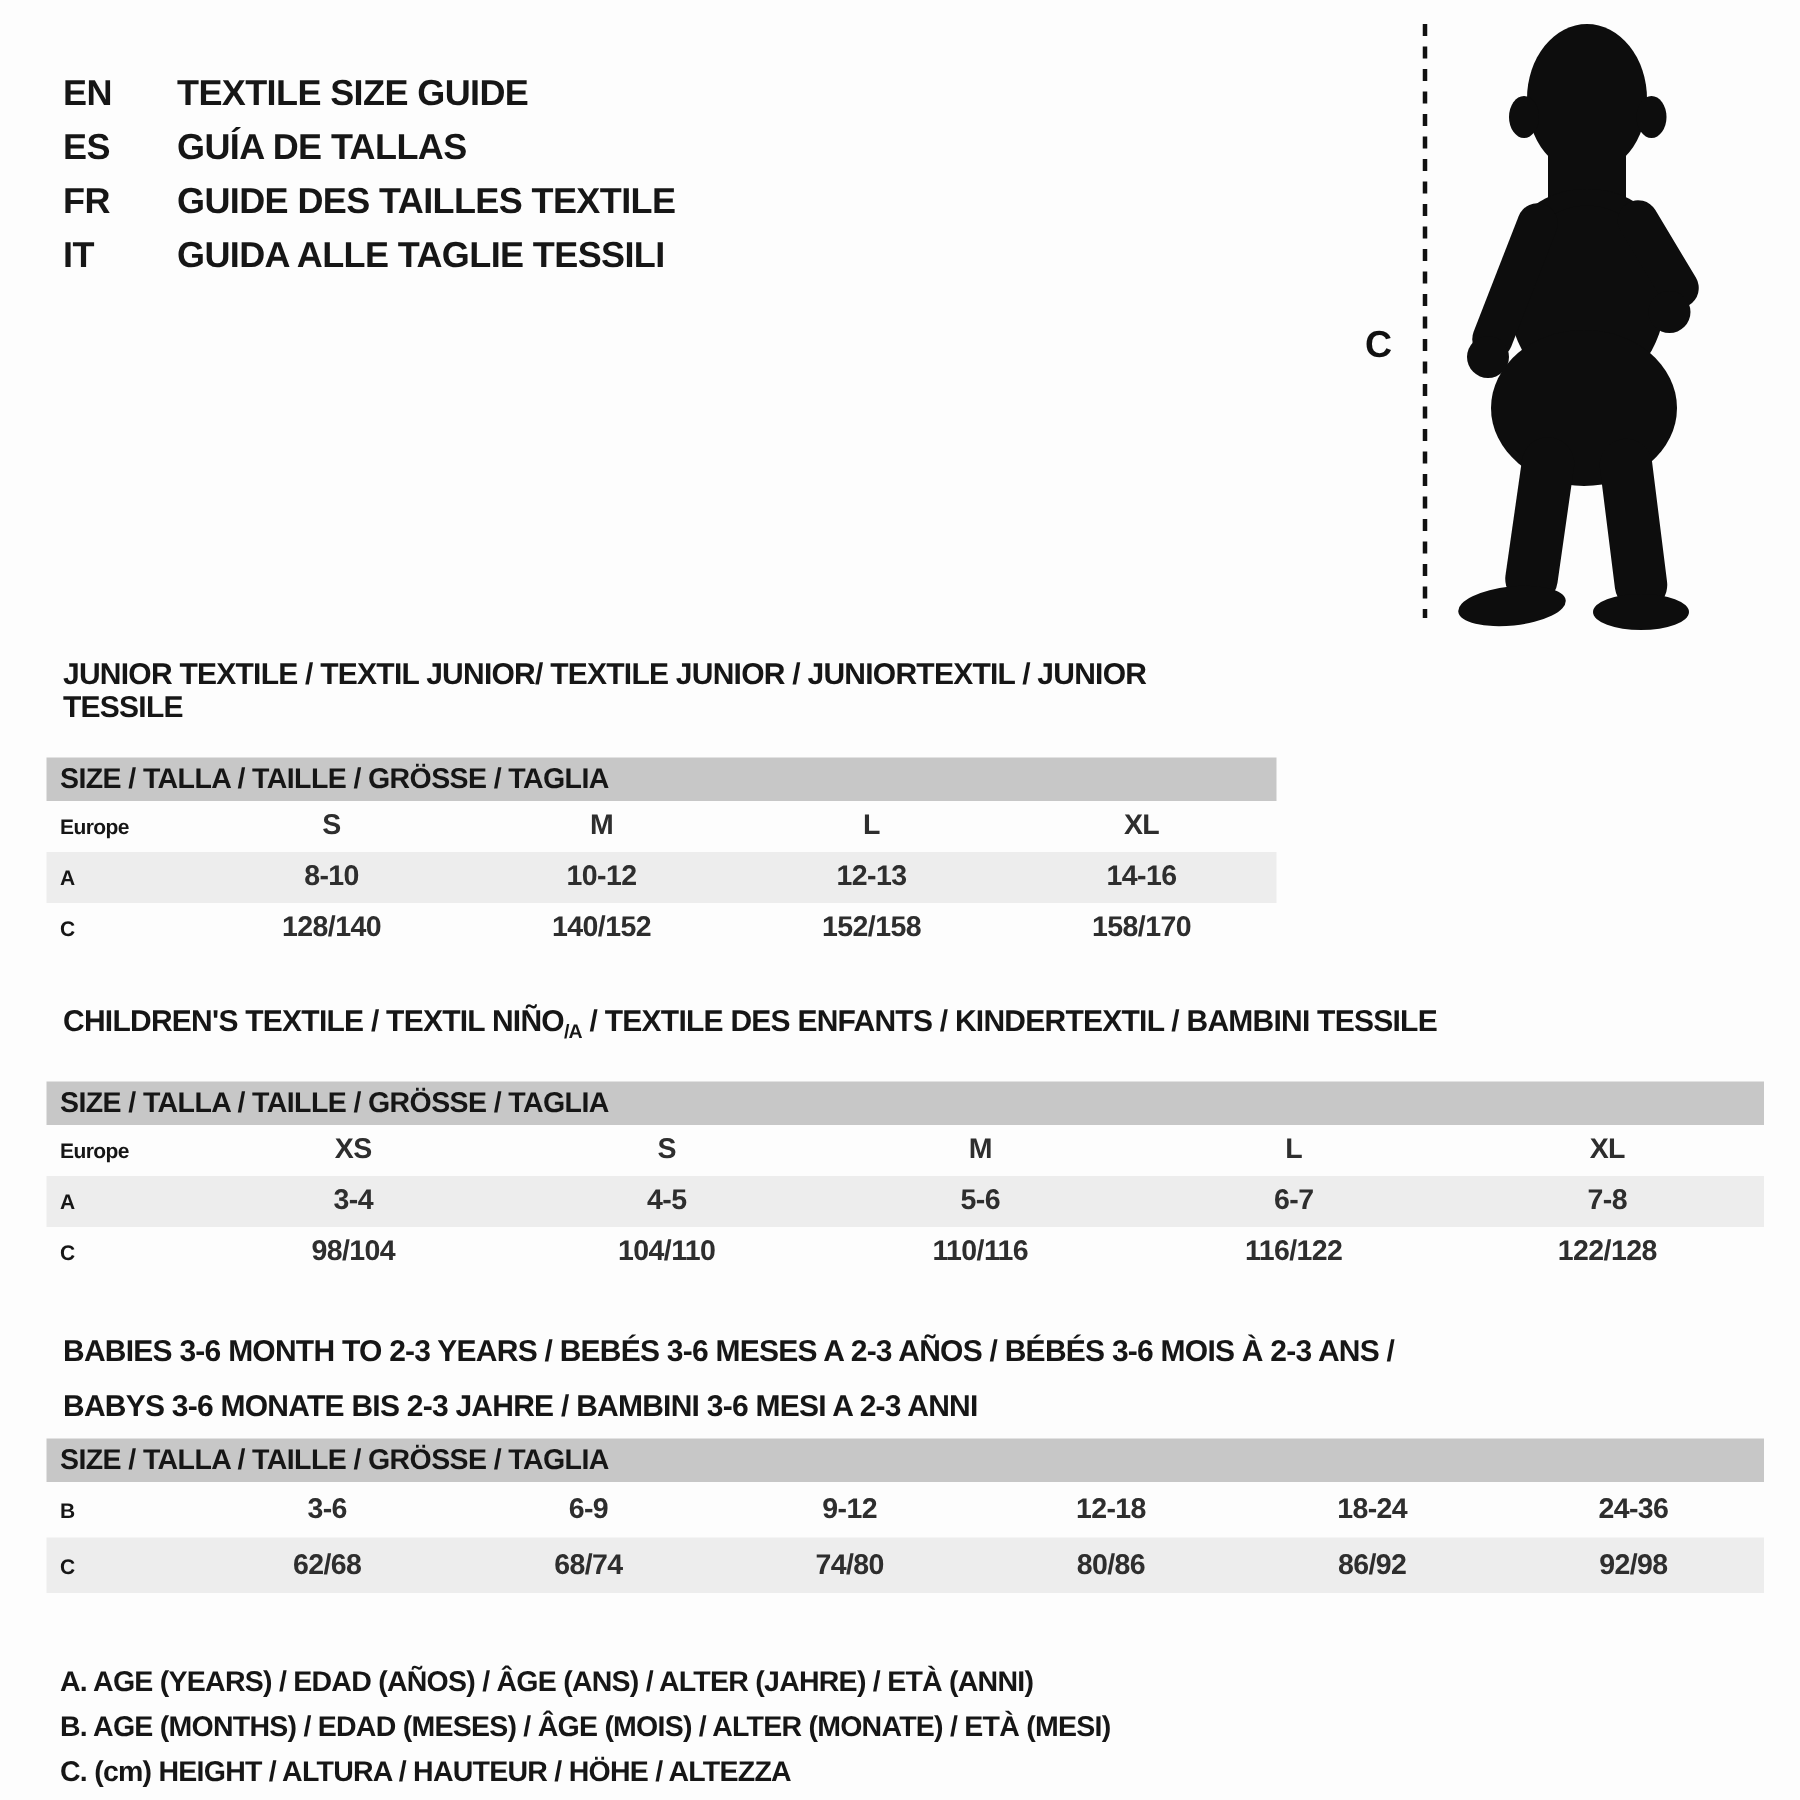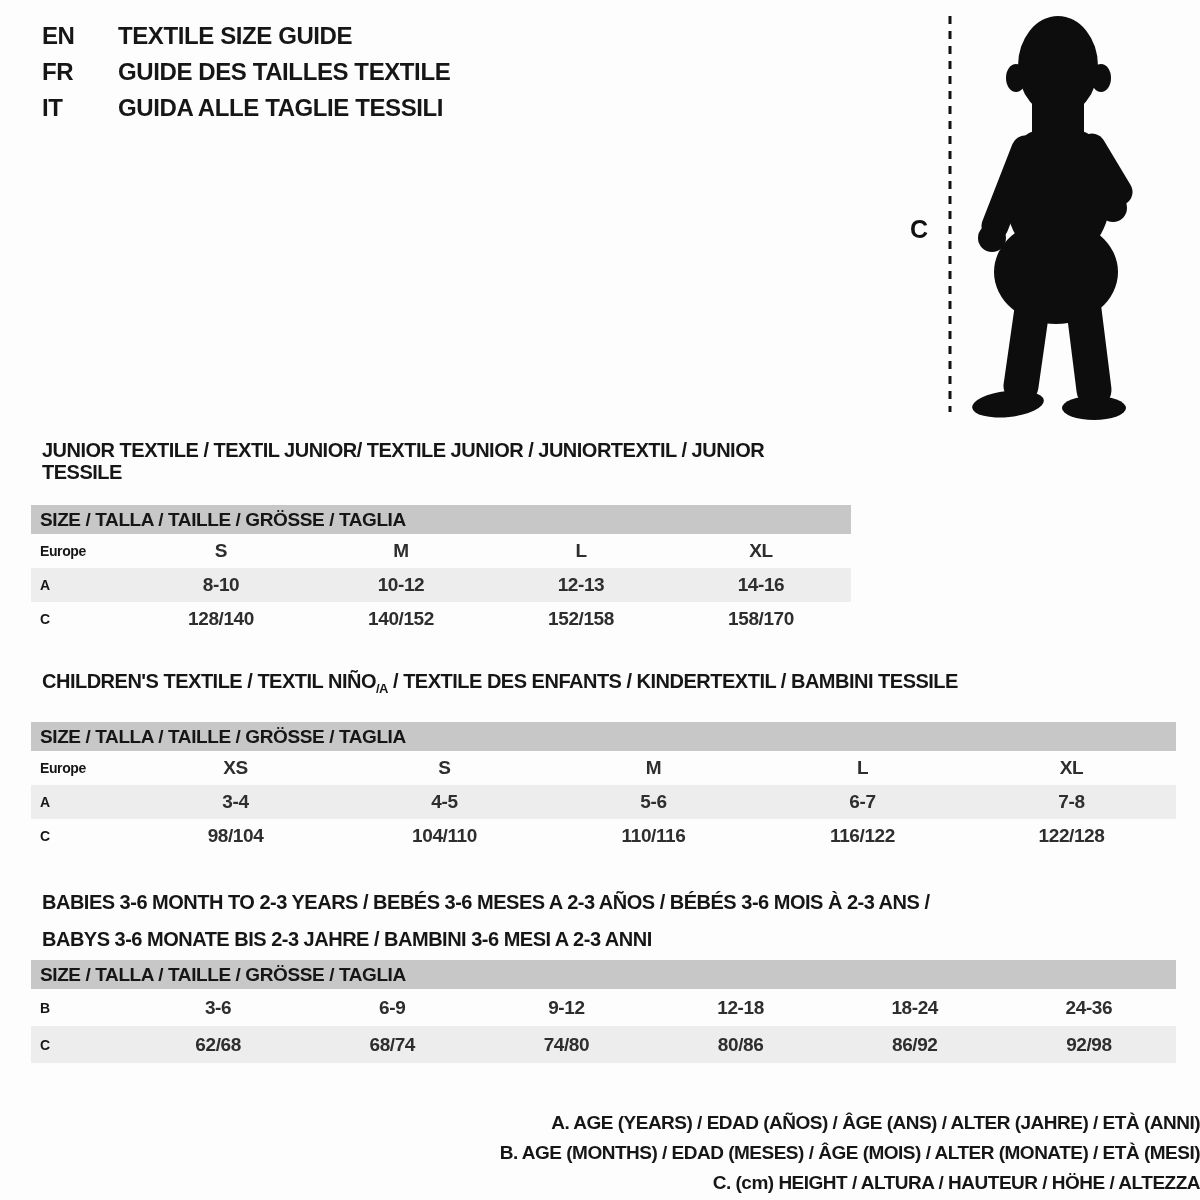--- a/index.html
+++ b/index.html
@@ -14,21 +14,21 @@
     background:#fdfdfd;
     font-family:"Liberation Sans", sans-serif;
     color:var(--ink);
     font-weight:700;
     letter-spacing:-0.4px;
   }
   .page{position:relative;width:1200px;height:1200px;overflow:hidden;}
 
   
   .top{position:relative;height:426px;}
-  .langs{position:absolute;left:42px;top:18px;}
+  .langs{position:absolute;left:42px;top:45px;}
   .lang-row{display:flex;font-size:24px;line-height:36px;}
   .lang-code{width:76px;}
   .figure-svg{position:absolute;left:898px;top:6px;}
   .figure-svg text{font-family:"Liberation Sans", sans-serif;font-weight:700;}
 
   
   .sec{margin-left:31px;}
   .sec-title{
     margin:2px;padding-left:9px;
     font-size:20px;line-height:22px;font-weight:700;
@@ -53,32 +53,36 @@
   .cols4{grid-template-columns:100px repeat(4,1fr);}
   .cols5{grid-template-columns:100px repeat(5,1fr);}
   .cols6{grid-template-columns:100px repeat(6,1fr);}
   .trow.shaded{background:var(--row-shaded);}
   .tlabel{font-size:14px;padding-left:9px;}
   .tcell{text-align:center;color:#2e2e2e;}
   .sub{font-size:13px;vertical-align:sub;}
 
   
   .footnotes{margin:45px 0 0 31px;padding-left:9px;}
-  .footnote{font-size:19px;line-height:30px;letter-spacing:-0.5px;text-align:right;}
+  .footnote{font-size:19px;line-height:30px;letter-spacing:-0.5px;}
 </style>
 </head>
 <body>
 
 <div class="page">
 
   <div class="top">
     <div class="langs">
       <div class="lang-row">
         <span class="lang-code">EN</span>
         <span class="lang-title">TEXTILE SIZE GUIDE</span>
+      </div>
+      <div class="lang-row">
+        <span class="lang-code">ES</span>
+        <span class="lang-title">GUÍA DE TALLAS</span>
       </div>
       <div class="lang-row">
         <span class="lang-code">FR</span>
         <span class="lang-title">GUIDE DES TAILLES TEXTILE</span>
       </div>
       <div class="lang-row">
         <span class="lang-code">IT</span>
         <span class="lang-title">GUIDA ALLE TAGLIE TESSILI</span>
       </div>
     </div>

